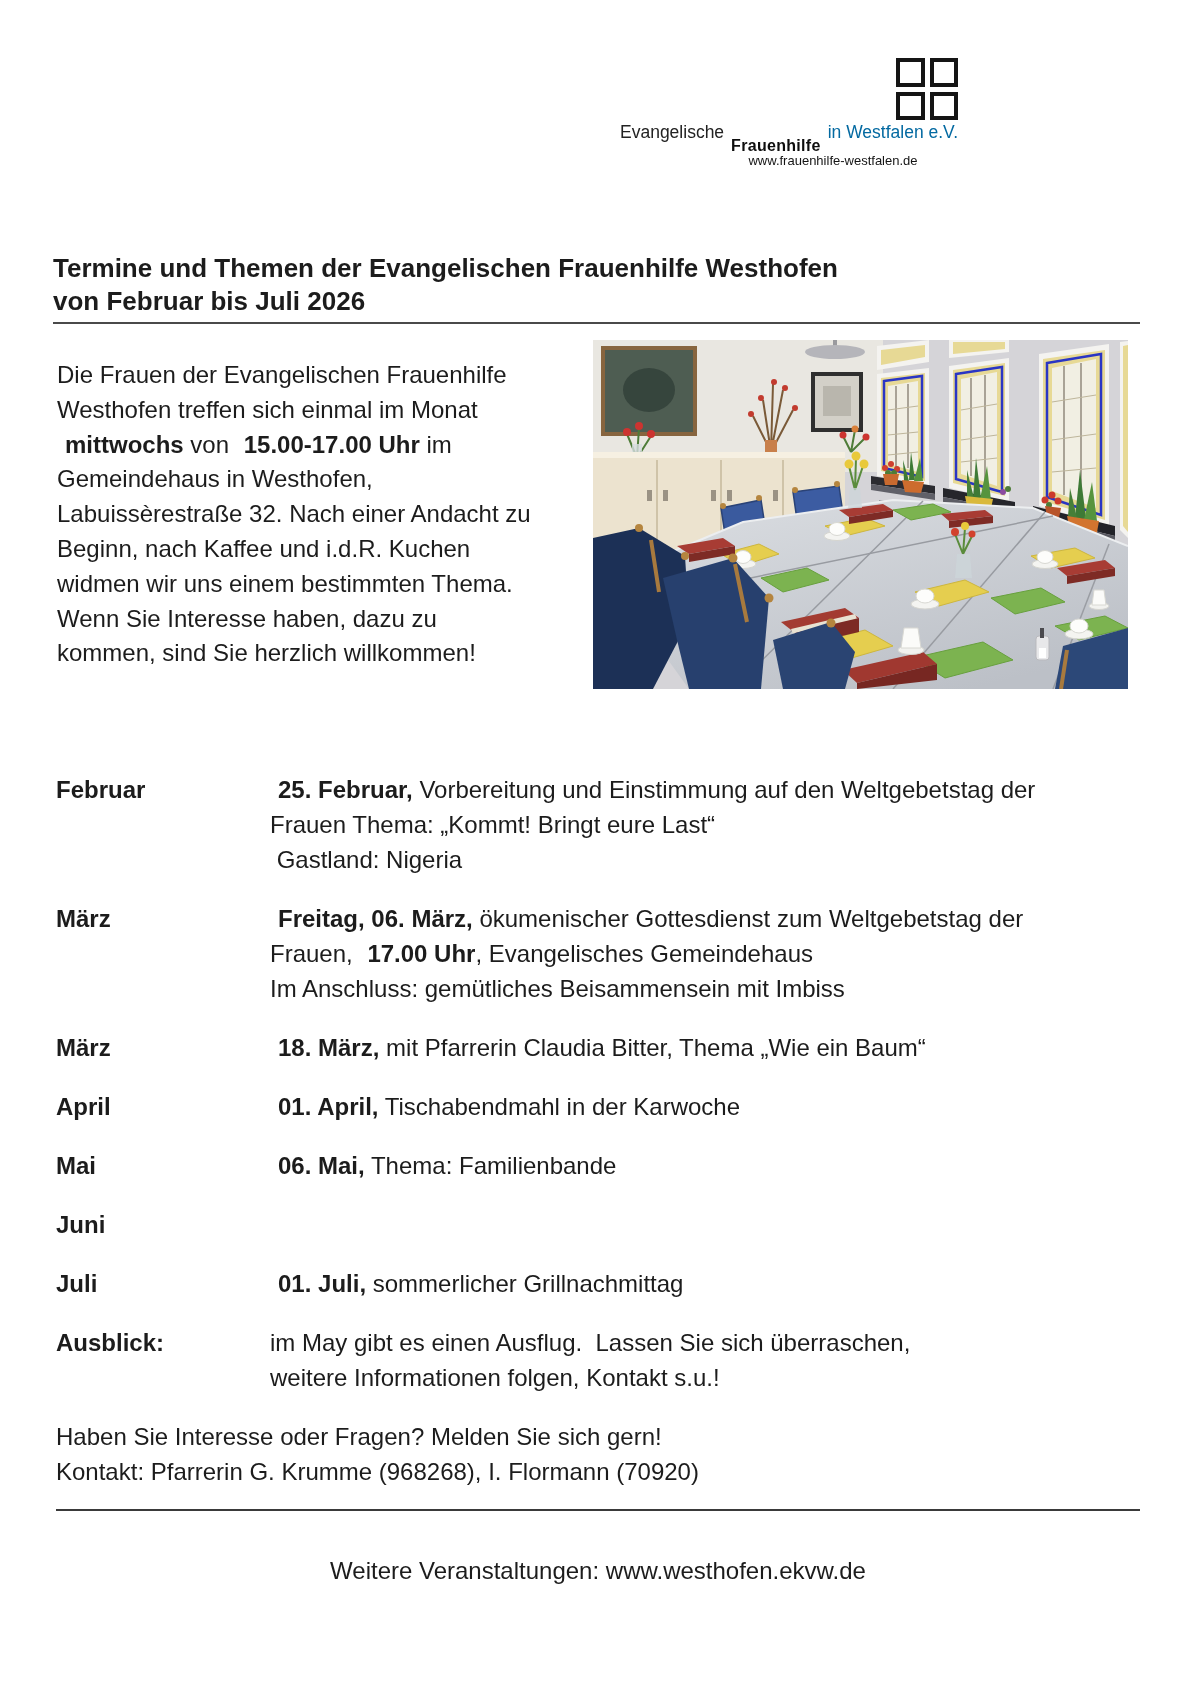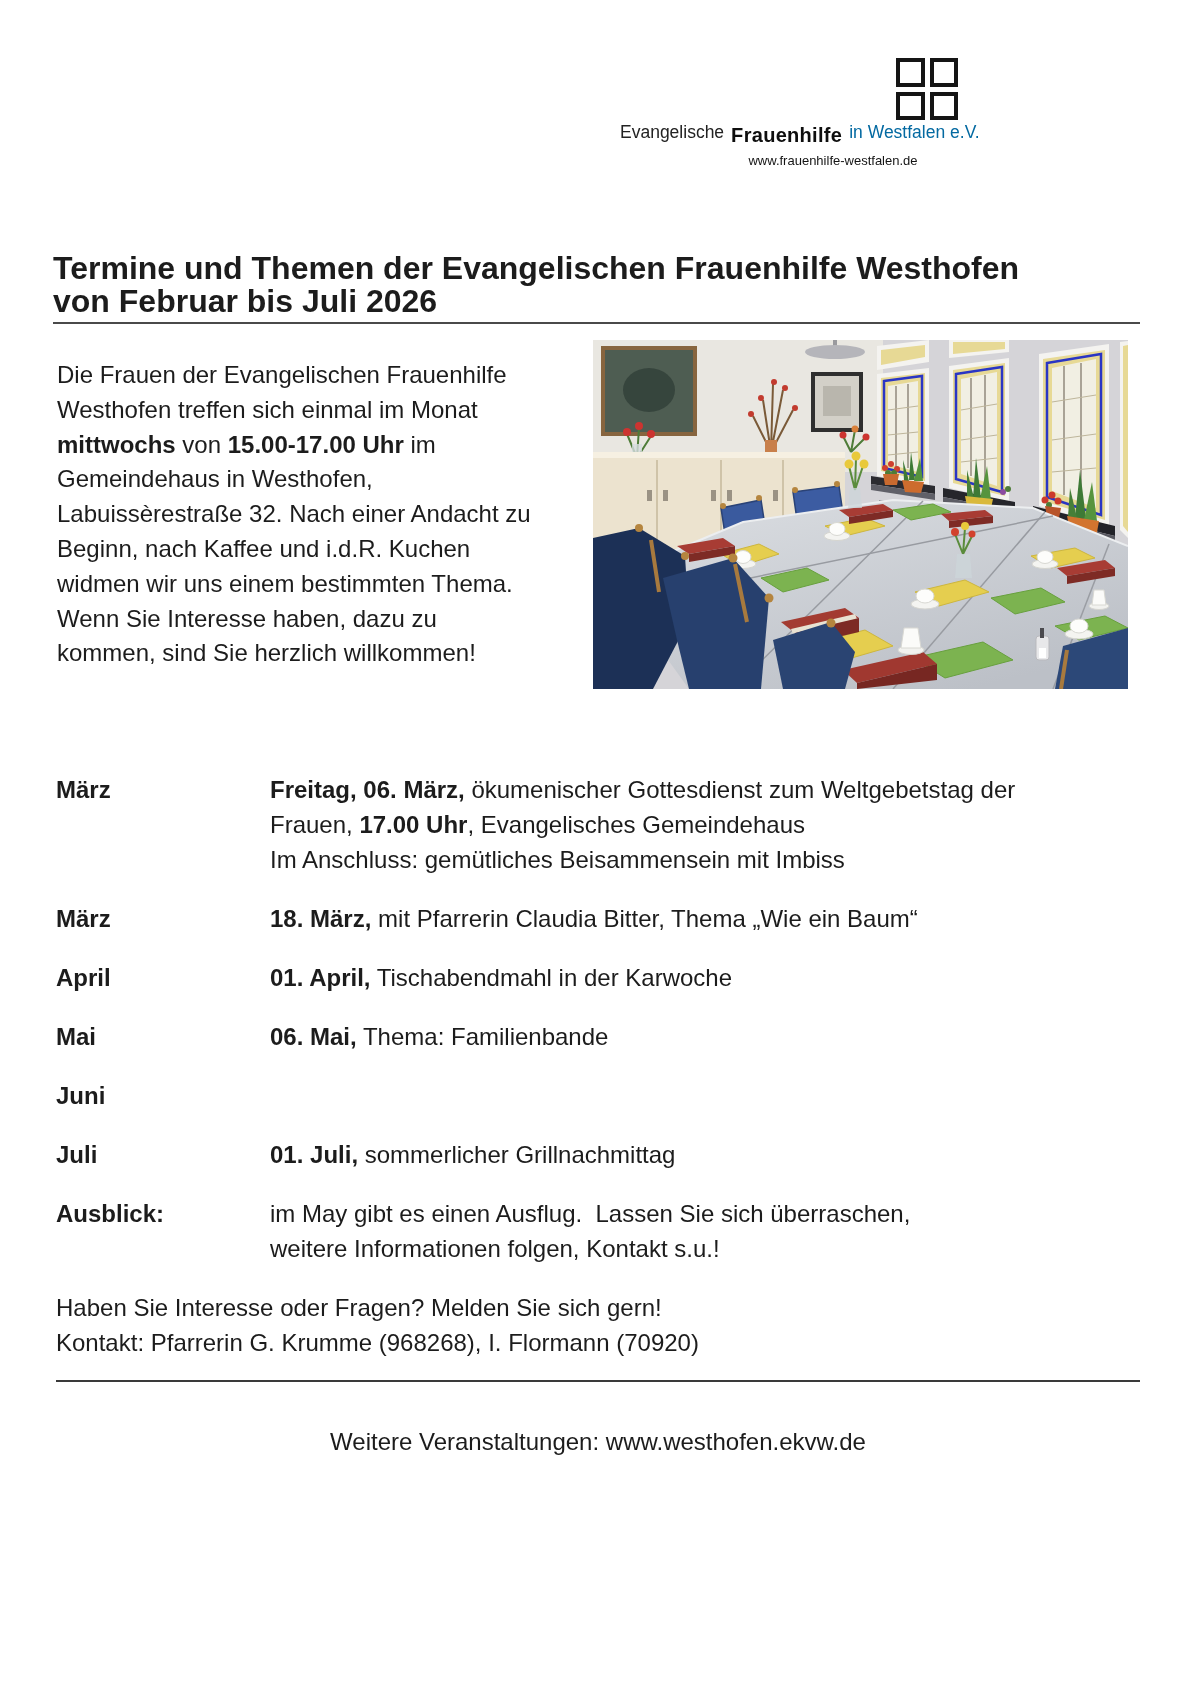--- a/index.html
+++ b/index.html
@@ -5,44 +5,44 @@
   html,body{margin:0;padding:0;background:#e8e8e8;}
   .page{
     position:relative;
     width:1190px;height:1683px;
     margin:0 auto;
     background:#ffffff;
     font-family:"Liberation Sans","DejaVu Sans",sans-serif;
     color:#1c1c1c;
     overflow:hidden;
   }
-  .b{font-weight:bold;}
+  .b{font-weight:bold;margin-left:8px;}
 
   
   .logo{
     position:absolute;left:896px;top:58px;width:62px;height:62px;
     display:grid;grid-template-columns:1fr 1fr;grid-template-rows:1fr 1fr;gap:5px;
   }
   .logo div{border:4px solid #151515;background:#fff;}
   .brandline{
     position:absolute;left:620px;top:122px;
     display:flex;align-items:flex-start;white-space:nowrap;
   }
   .brand-pre{font-size:17.5px;color:#222;}
-  .brand-name{font-size:20px;font-weight:bold;color:#0e0e0e;margin:2px 7px;letter-spacing:.3px;}
+  .brand-name{font-size:16px;font-weight:bold;color:#0e0e0e;margin:15px 7px;letter-spacing:.3px;}
   .brand-post{font-size:17.5px;color:#0369a1;}
   .website{
     position:absolute;left:628px;top:153px;width:410px;
     text-align:center;font-size:13px;color:#141414;
   }
 
   
   .titleblock{
     position:absolute;left:53px;top:252px;width:1087px;
-    font-size:32px;line-height:33px;font-weight:bold;
+    font-size:26px;line-height:33px;font-weight:bold;
     border-bottom:2px solid #4a4a4a;padding-bottom:4px;
   }
 
   
   .intro{
     position:absolute;left:57px;top:358px;width:510px;
     font-size:24px;line-height:34.8px;white-space:pre-wrap;
   }
   .photo{
     position:absolute;left:593px;top:340px;width:535px;height:349px;
@@ -333,20 +333,26 @@
         <circle cx="176" cy="258" r="4.5" fill="#b5853f"></circle>
       <polygon points="180,300 238,282 262,312 252,349 190,349" fill="#2a4472"></polygon>
       <circle cx="238" cy="283" r="4.5" fill="#b5853f"></circle>
       <polygon points="470,306 535,288 535,349 462,349" fill="#2c4878"></polygon>
       <path d="M474 310 L468 349" stroke="#a87a3e" stroke-width="4"></path>
     </g>
   </svg>
 
   <div class="main">
 
+    <div class="row">
+      <div class="month">Februar</div>
+      <div class="desc"><span class="b">25. Februar,</span><span> Vorbereitung und Einstimmung auf den Weltgebetstag der
+Frauen Thema: „Kommt! Bringt eure Last“
+ Gastland: Nigeria</span></div>
+    </div>
 
     <div class="row">
       <div class="month">März</div>
       <div class="desc"><span class="b">Freitag, 06. März,</span><span> ökumenischer Gottesdienst zum Weltgebetstag der
 Frauen, </span><span class="b">17.00 Uhr</span><span>, Evangelisches Gemeindehaus
 Im Anschluss: gemütliches Beisammensein mit Imbiss</span></div>
     </div>
 
     <div class="row">
       <div class="month">März</div>

